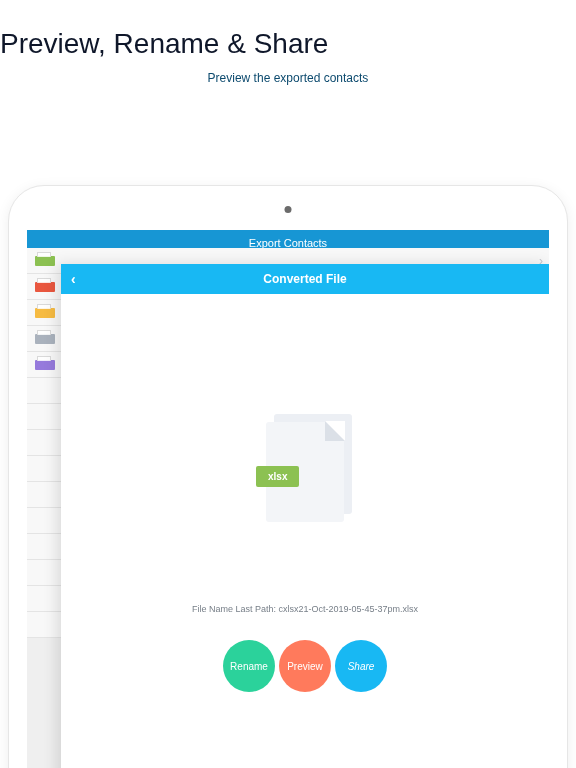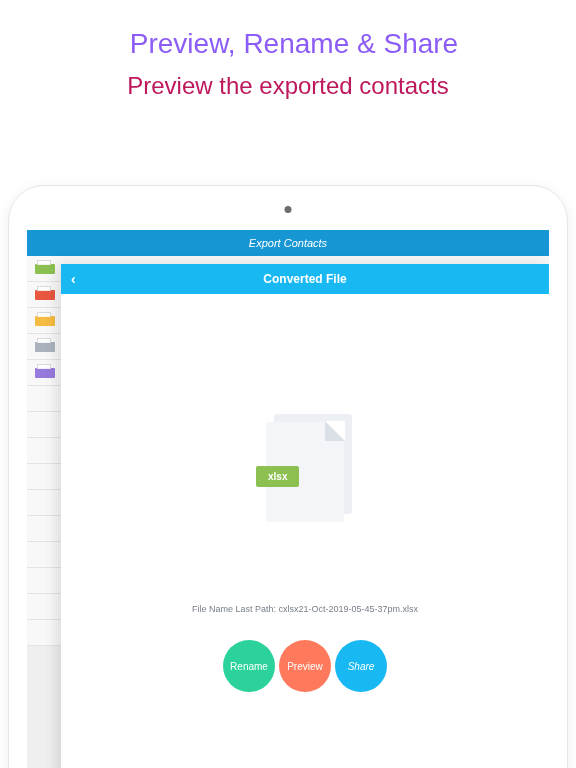--- a/index.html
+++ b/index.html
@@ -5,31 +5,30 @@
   * { box-sizing: border-box; margin: 0; padding: 0; }
   body {
     width: 576px;
     height: 768px;
     background: #fff;
     font-family: -apple-system, "Helvetica Neue", Arial, sans-serif;
     overflow: hidden;
     position: relative;
   }
   .promo-title {
-    text-align: center;
+    text-align: left;
     font-size: 28px;
     font-weight: 500;
-    color: #8b5cf6;
+    color: #0f172a;
     margin-top: 28px;
-    padding-left: 12px;
   }
   .promo-sub {
     text-align: center;
-    font-size: 24px;
-    color: #be185d;
+    font-size: 12px;
+    color: #0c4a6e;
     line-height: 1.35;
     margin-top: 10px;
     font-weight: 400;
   }
 
   
   .tablet {
     position: absolute;
     left: 50%;
     transform: translateX(-50%);
@@ -53,27 +52,26 @@
   .screen {
     width: 100%;
     height: 100%;
     background: #efefef;
     position: relative;
     overflow: hidden;
   }
 
   
   .topbar {
-    height: 26px;
+    height: 18px;
     background: #1796d4;
     color: #fff;
     font-size: 11px;
     text-align: center;
     line-height: 26px;
-    font-style: italic;
   }
   .list {
     background: #efefef;
   }
   .row {
     height: 26px;
     border-bottom: 1px solid #e4e4e4;
     background: #f8f8f8;
     display: flex;
     align-items: center;

